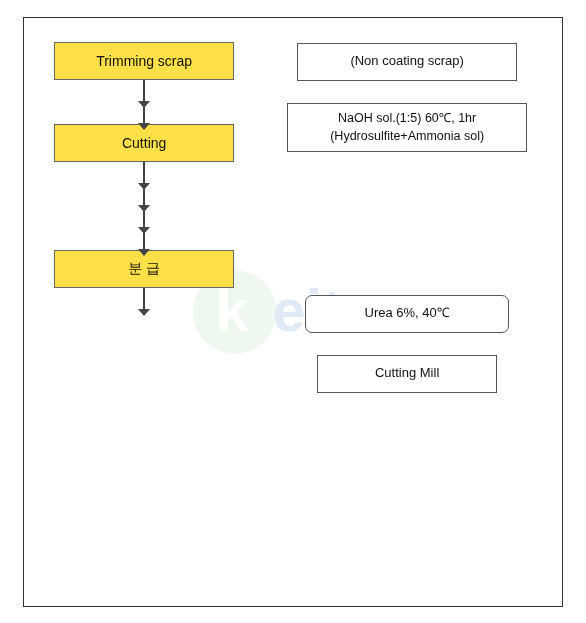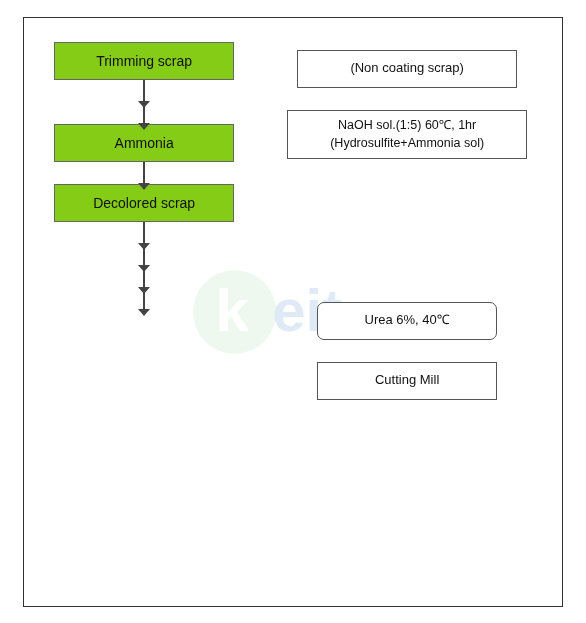--- a/index.html
+++ b/index.html
@@ -51,21 +51,21 @@
       z-index: 1;
       padding-top: 4px;
     }
     .flow-step {
       display: flex;
       flex-direction: column;
       align-items: center;
       width: 100%;
     }
     .flow-box {
-      background: #84cc16;
+      background: #fde047;
       border: 1.5px solid #666;
       width: 180px;
       min-height: 38px;
       display: flex;
       align-items: center;
       justify-content: center;
       font-size: 14px;
       font-weight: 500;
       color: #111;
       text-align: center;
@@ -139,58 +139,58 @@
   <div class="flow-column">
 
     <div class="flow-step">
       <div class="flow-box">Trimming scrap</div>
     </div>
     <div class="arrow-down"></div>
 
     <div class="arrow-down"></div>
 
     <div class="flow-step">
-      <div class="flow-box">Ammonia</div>
-    </div>
+      <div class="flow-box">Cutting</div>
+    </div>
+    <div class="arrow-down"></div>
+
+    <div class="arrow-down"></div>
+
+    <div class="arrow-down"></div>
+
     <div class="arrow-down"></div>
 
     <div class="flow-step">
-      <div class="flow-box">Decolored scrap</div>
-    </div>
-    <div class="arrow-down"></div>
-
-    <div class="arrow-down"></div>
-
-    <div class="arrow-down"></div>
-
+      <div class="flow-box">분 급</div>
+    </div>
     <div class="arrow-down"></div>
 
 
   </div>
 
   <div class="notes-column">
 
-    <div class="note-slot" style="margin-top: 8px; height: 38px; width: 100%; display:flex; align-items:center; justify-content:center;">
+    <div class="note-slot" style="margin-top: 1px; height: 38px; width: 100%; display:flex; align-items:center; justify-content:center;">
       <div class="note-box" style="width:220px;">
         <span>(Non coating scrap)</span>
       </div>
     </div>
 
     <div style="height: 22px;"></div>
 
     <div class="note-slot" style="height: 50px; width: 100%; display:flex; align-items:center; justify-content:center;">
       <div class="note-box" style="width:240px; white-space: pre-line; font-size: 12.5px;">
         <span>NaOH sol.(1:5) 60℃, 1hr<br>(Hydrosulfite+Ammonia sol)</span>
       </div>
     </div>
 
     <div style="height: 142px;"></div>
 
     <div class="note-slot" style="height: 38px; width: 100%; display:flex; align-items:center; justify-content:center;">
-      <div class="note-box" style="width:180px;border-radius:7px;">
+      <div class="note-box" style="width:204px;border-radius:7px;">
         <span>Urea 6%, 40℃</span>
       </div>
     </div>
 
     <div style="height: 22px;"></div>
 
     <div class="note-slot" style="height: 38px; width: 100%; display:flex; align-items:flex-start; justify-content:center;">
       <div class="note-box" style="width:180px;">
         <span>Cutting Mill</span>
       </div>

